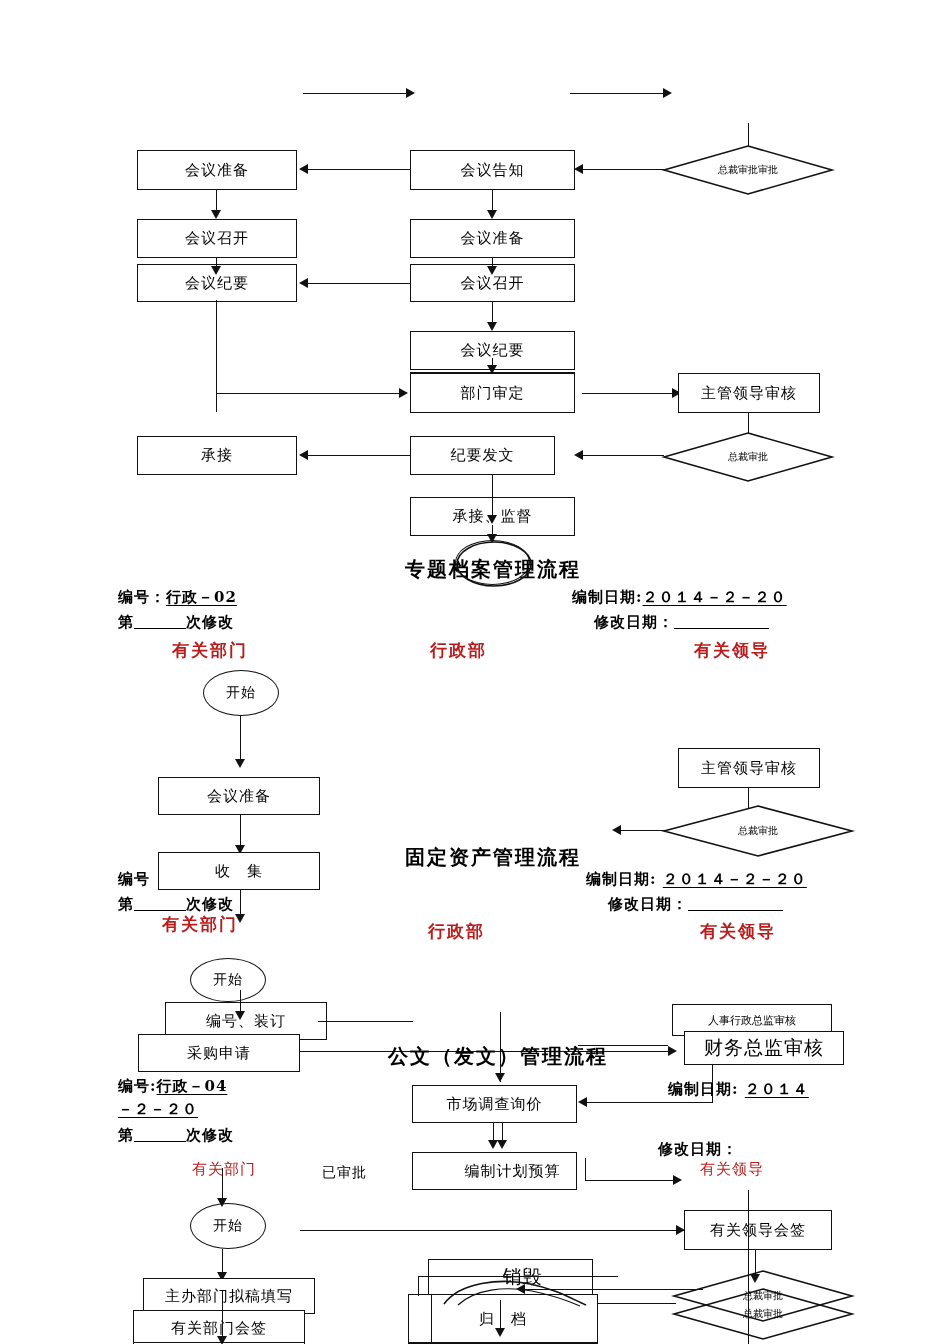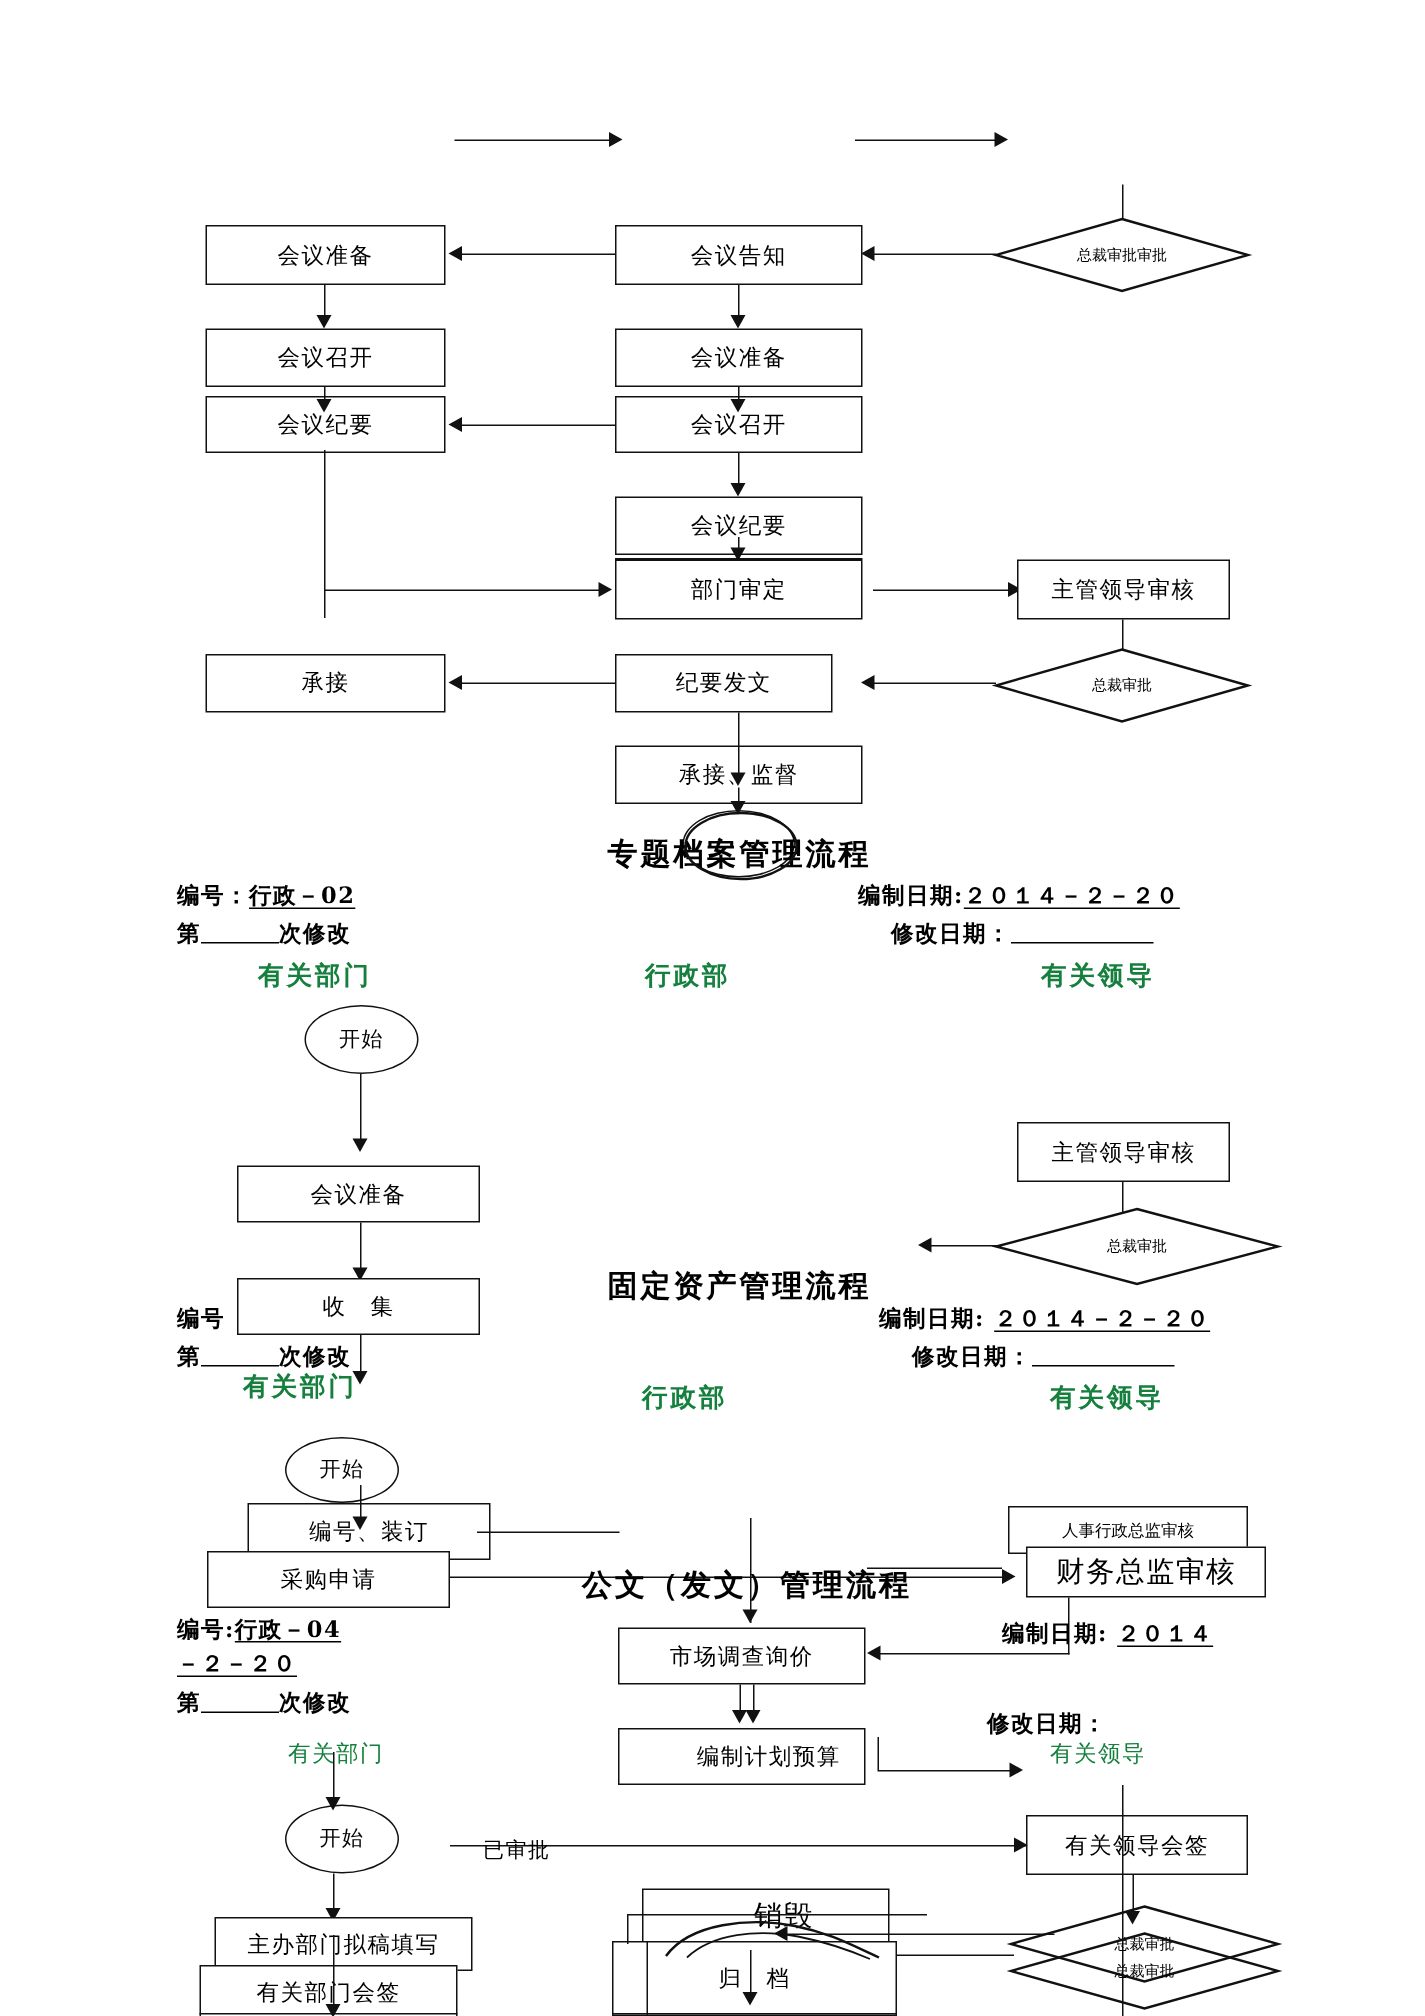--- a/index.html
+++ b/index.html
@@ -98,21 +98,21 @@
     height:15px;
     vertical-align:-2px;
   }
   .meta .blank.wide{min-width:95px;}
   .lane{
     position:absolute;
     font-family:Liberation Serif, serif;
     font-weight:bold;
     font-size:17px;
     letter-spacing:2px;
-    color:#15803d;
+    color:#b91c1c;
     white-space:nowrap;
   }
   .lane.plain{font-weight:normal;font-size:15px;letter-spacing:1px;}
   .note{
     position:absolute;
     font-family:"DejaVu Serif","Liberation Serif",serif;
     font-size:14px;
     letter-spacing:1px;
     color:#000;
     white-space:nowrap;
@@ -323,21 +323,21 @@
     <span>第</span><span class="blank"></span><span>次修改</span>
   </div>
   <div class="meta" style="left:668px;top:1080px;">
     <span>编制日期:</span>&nbsp;<span class="ul">２０１４</span>
   </div>
   <div class="meta" style="left:658px;top:1140px;">
     <span>修改日期：</span>
   </div>
   <div class="lane plain" style="left:192px;top:1160px;">有关部门</div>
   <div class="lane plain" style="left:700px;top:1160px;">有关领导</div>
-  <div class="note" style="left:322px;top:1225px;text-align:right;">已审批</div>
+  <div class="note" style="left:322px;top:1164px;text-align:right;">已审批</div>
 
   <div class="vline" style="left:222px;top:1168px;height:34px;"></div>
   <div class="arrow down" style="left:217px;top:1198px;"></div>
   <div class="ellipse" style="left:190px;top:1203px;width:76px;height:46px;">开始</div>
   <div class="vline" style="left:222px;top:1249px;height:28px;"></div>
   <div class="arrow down" style="left:217px;top:1272px;"></div>
 
   <div class="box" style="left:143px;top:1278px;width:172px;height:36px;">主办部门拟稿填写</div>
   <div class="box" style="left:133px;top:1310px;width:172px;height:36px;">有关部门会签</div>
   <div class="vline" style="left:222px;top:1290px;height:52px;"></div>

